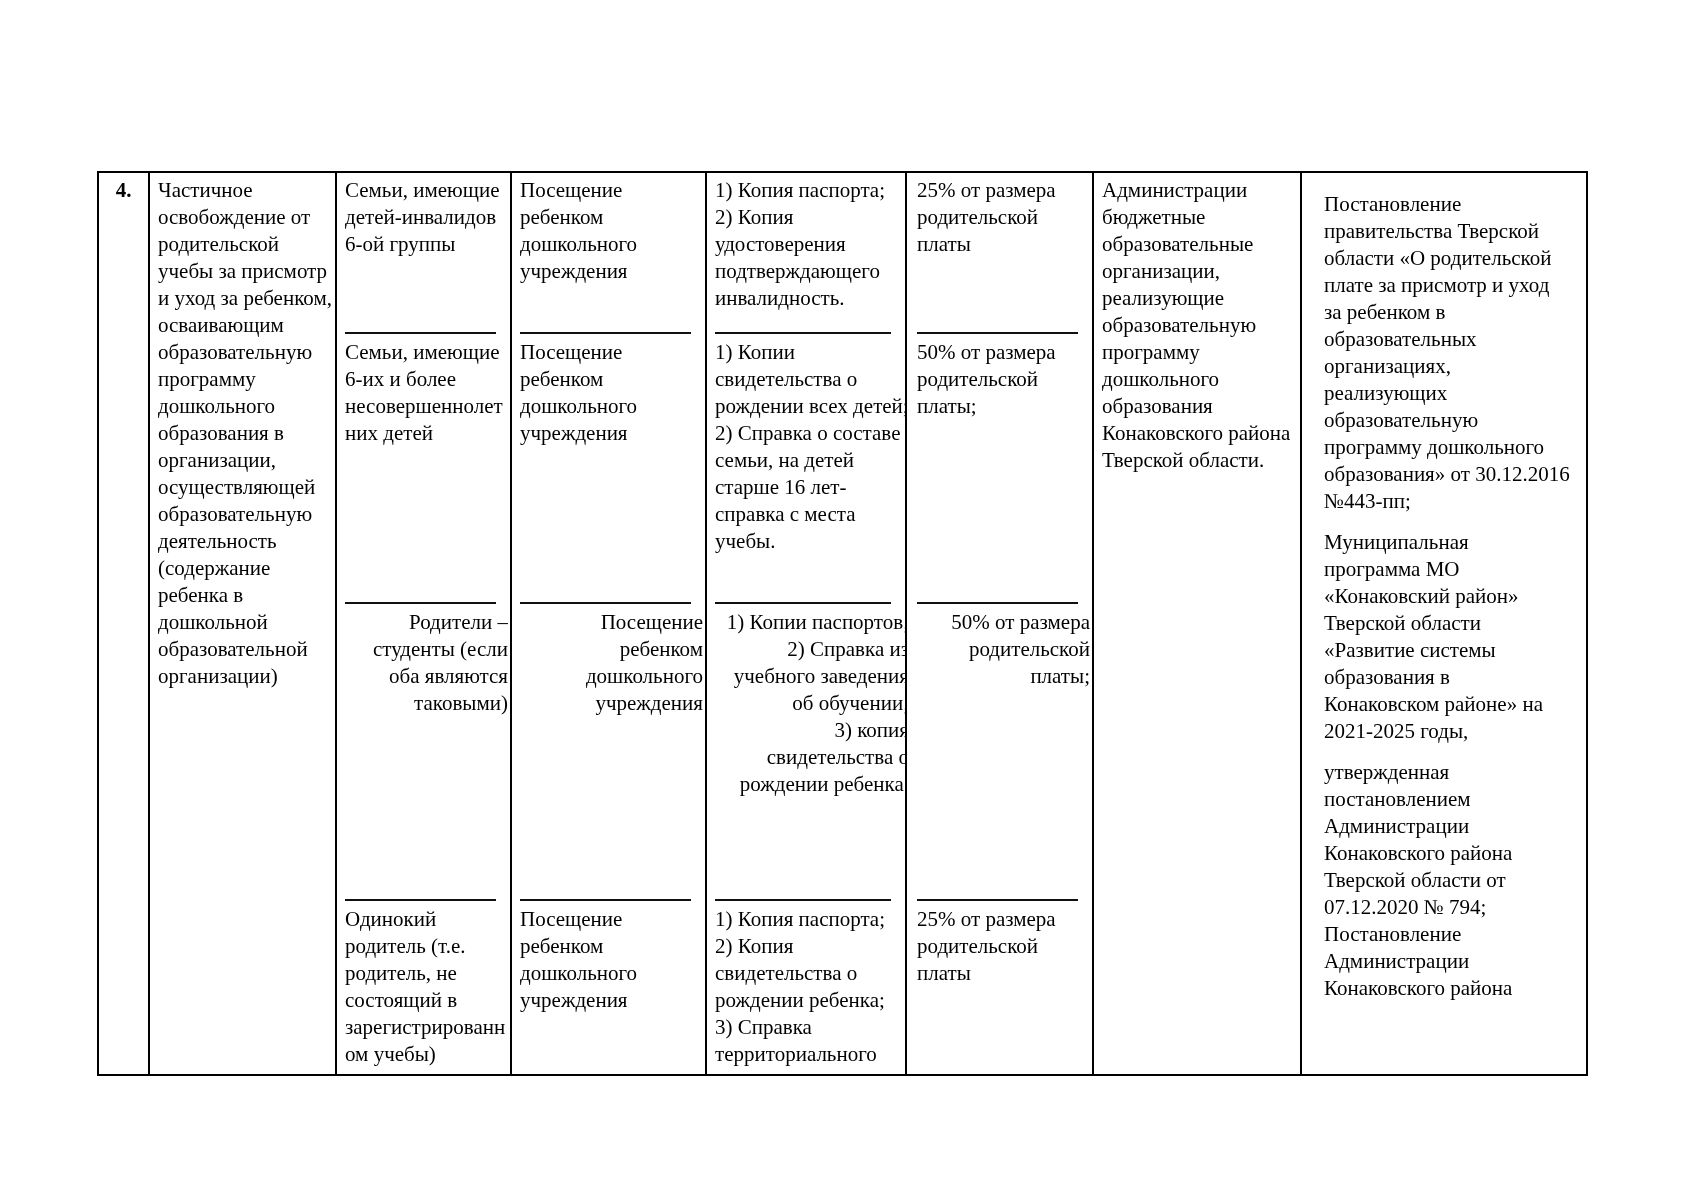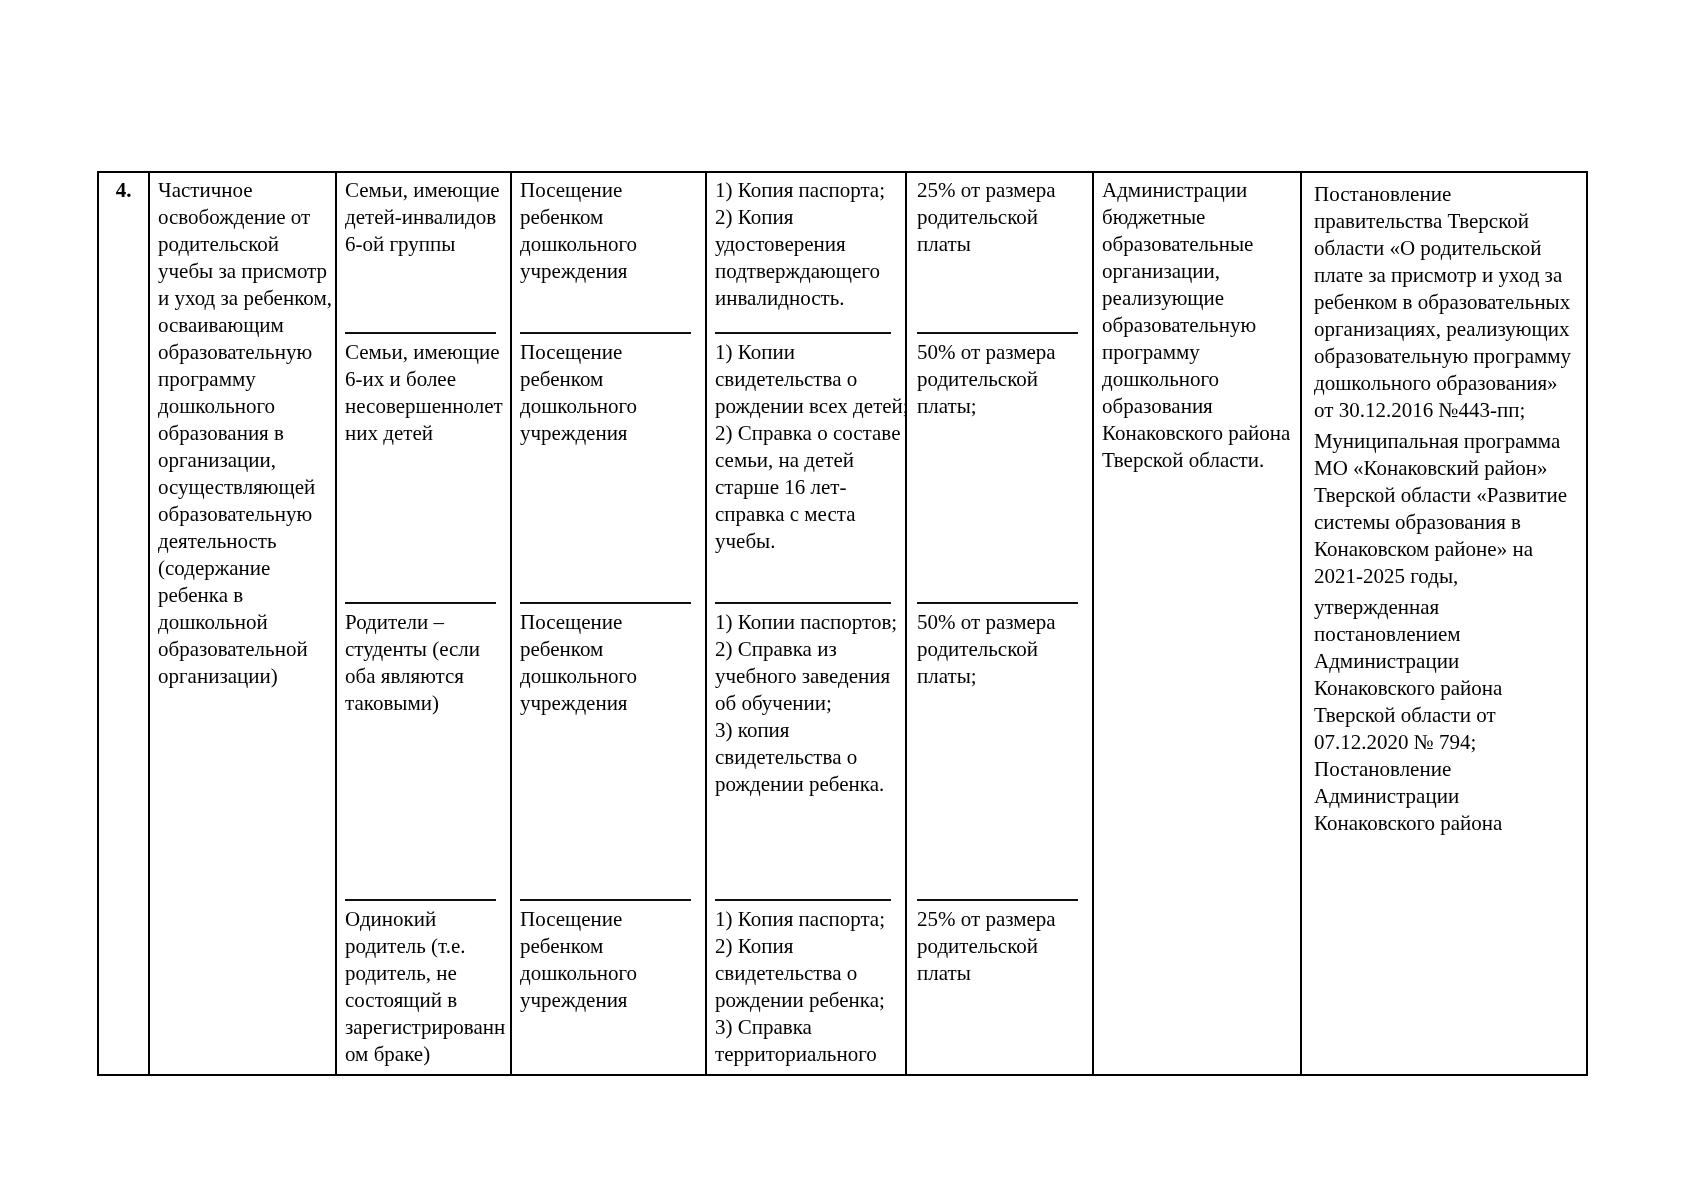--- a/index.html
+++ b/index.html
@@ -42,27 +42,27 @@
     text-align: center;
     font-weight: bold;
     padding-left: 2px;
   }
   .cell-inner.discount-col {
     padding-left: 10px;
   }
   .pre {
     white-space: pre-line;
   }
-  p { margin: 4px; }
+  p { margin: 14px; }
   .bold { font-weight: normal; }
 
   
   .blockA { height: 135px; overflow: hidden; }
   .blockB { height: 243px; overflow: hidden; }
-  .blockC { height: 270px; overflow: hidden; }
+  .blockC { height: 270px; overflow: hidden; text-align: right; }
   .blockD { height: 162px; overflow: hidden; }
   .docs-block { margin-right: -6px; }
   .sep {
     height: 27px;
     position: relative;
   }
   .sep::after {
     content: "";
     position: absolute;
     left: 0;
@@ -99,21 +99,21 @@
       </td>
 
       <td>
         <div class="cell-inner">
           <div class="blockA">Семьи, имеющие детей-инвалидов 6-ой группы</div>
           <div class="sep"></div>
           <div class="blockB">Семьи, имеющие 6-их и более несовершеннолетних детей</div>
           <div class="sep"></div>
           <div class="blockC">Родители – студенты (если оба являются таковыми)</div>
           <div class="sep"></div>
-          <div class="blockD">Одинокий родитель (т.е. родитель, не состоящий в зарегистрированном браке)</div>
+          <div class="blockD">Одинокий родитель (т.е. родитель, не состоящий в зарегистрированном учебы)</div>
         </div>
       </td>
 
       <td>
         <div class="cell-inner">
           <div class="blockA">Посещение ребенком дошкольного учреждения</div>
           <div class="sep"></div>
           <div class="blockB">Посещение ребенком дошкольного учреждения</div>
           <div class="sep"></div>
           <div class="blockC">Посещение ребенком дошкольного учреждения</div>

